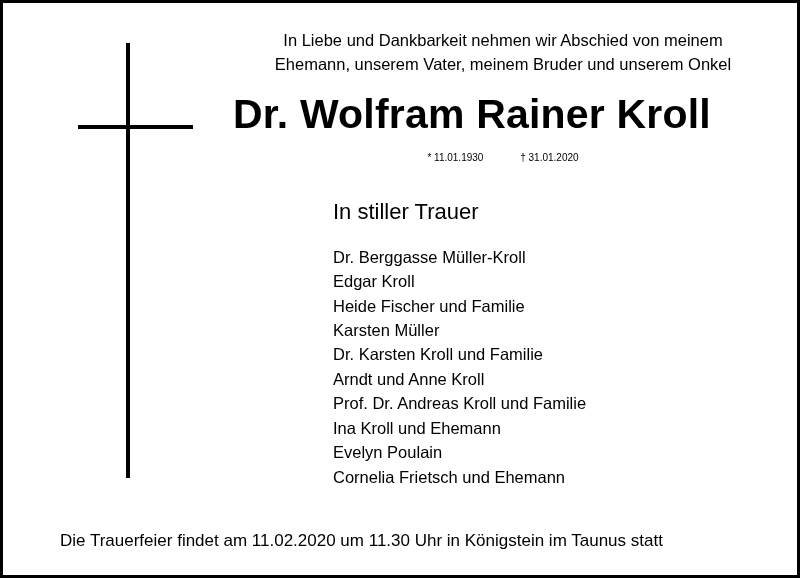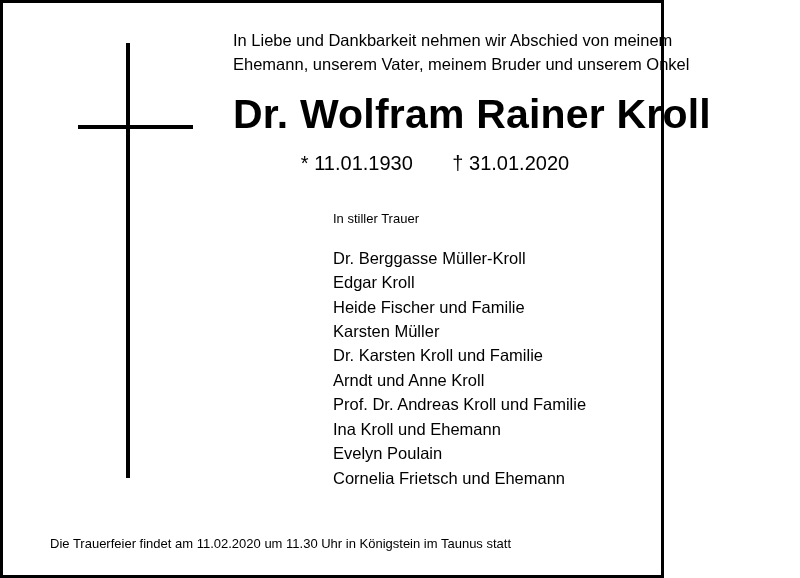--- a/index.html
+++ b/index.html
@@ -11,21 +11,21 @@
     width: 800px;
     height: 578px;
     font-family: "Liberation Sans", sans-serif;
     color: #000000;
     overflow: hidden;
   }
 
   .notice {
     position: relative;
     box-sizing: border-box;
-    width: 664px;
+    width: 800px;
     height: 578px;
     border: 3px solid #000000;
     background: #ffffff;
   }
 
   
   .cross {
     position: absolute;
     left: 75px;
     top: 40px;
@@ -70,49 +70,49 @@
     margin-top: 14px;
     font-size: 41px;
     font-weight: bold;
     text-align: left;
     letter-spacing: 0.2px;
     white-space: nowrap;
   }
 
   .dates {
     margin-top: 14px;
-    font-size: 20px;
+    font-size: 10px;
     text-align: center;
   }
   .dates .birth {
     margin-right: 34px;
   }
 
   .mourning {
     margin-top: 36px;
     margin-left: 100px;
-    font-size: 13px;
+    font-size: 22px;
   }
 
   .survivors {
     margin-top: 20px;
     margin-left: 100px;
     font-size: 16.5px;
     line-height: 1.48;
   }
   .survivors .person {
     display: block;
     white-space: nowrap;
   }
 
   .footer {
     position: absolute;
-    left: 47px;
+    left: 57px;
     bottom: 22px;
-    font-size: 13px;
+    font-size: 17px;
     line-height: 1.42;
   }
   .footer .line {
     display: block;
     white-space: nowrap;
   }
 </style>
 </head>
 <body>
 

